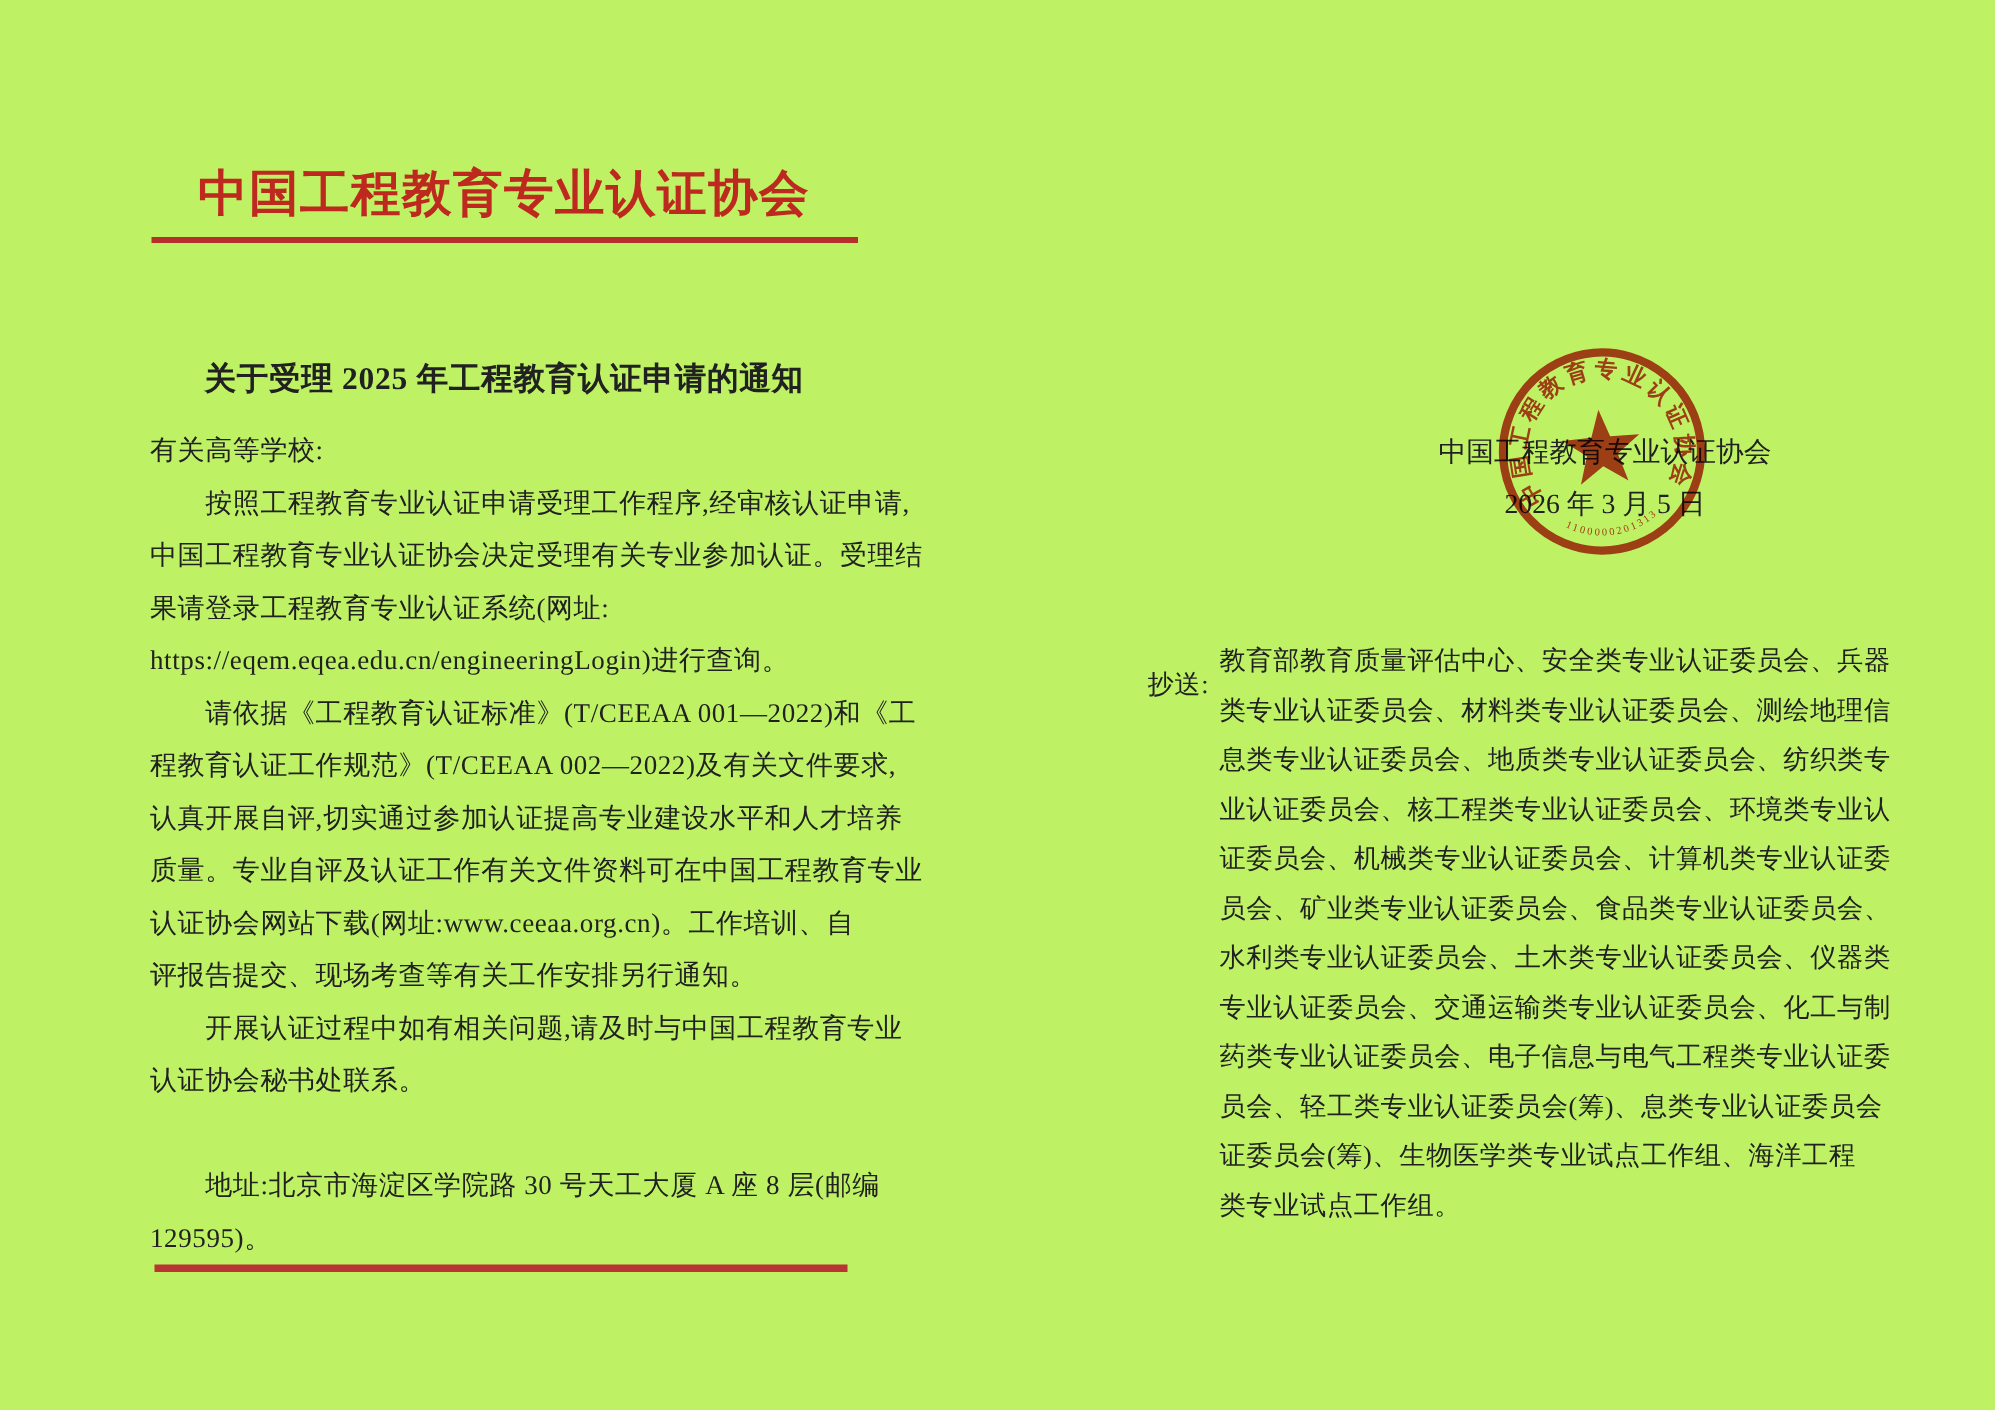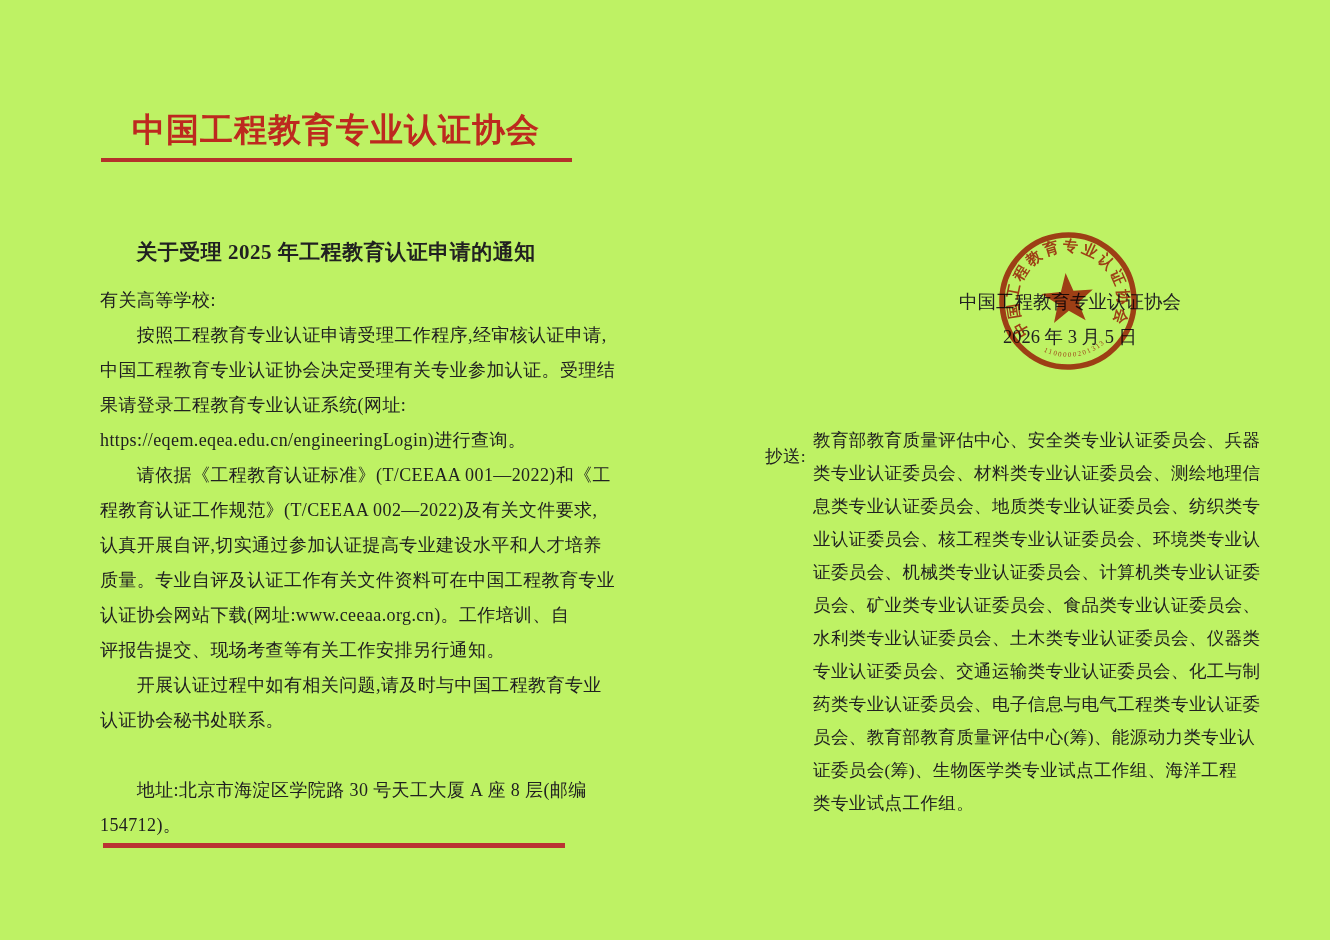--- a/index.html
+++ b/index.html
@@ -54,21 +54,21 @@
       <div class="body-line">　　请依据《工程教育认证标准》(T/CEEAA 001—2022)和《工</div>
       <div class="body-line">程教育认证工作规范》(T/CEEAA 002—2022)及有关文件要求,</div>
       <div class="body-line">认真开展自评,切实通过参加认证提高专业建设水平和人才培养</div>
       <div class="body-line">质量。专业自评及认证工作有关文件资料可在中国工程教育专业</div>
       <div class="body-line">认证协会网站下载(网址:www.ceeaa.org.cn)。工作培训、自</div>
       <div class="body-line">评报告提交、现场考查等有关工作安排另行通知。</div>
       <div class="body-line">　　开展认证过程中如有相关问题,请及时与中国工程教育专业</div>
       <div class="body-line">认证协会秘书处联系。</div>
       <div class="body-line"></div>
       <div class="body-line">　　地址:北京市海淀区学院路 30 号天工大厦 A 座 8 层(邮编</div>
-      <div class="body-line">154712)。</div>
+      <div class="body-line">129595)。</div>
     </div>
 
   <div class="abs rule-bottom" style="background:#ba3433;"></div>
 
 
   <div class="abs sig-org">中国工程教育专业认证协会</div>
   <div class="abs sig-date">2026 年 3 月 5 日</div>
 
   <svg class="abs seal" viewBox="0 0 144 144">
     <defs>
@@ -90,19 +90,19 @@
     <div class="cc-lines">
         <div>教育部教育质量评估中心、安全类专业认证委员会、兵器</div>
         <div>类专业认证委员会、材料类专业认证委员会、测绘地理信</div>
         <div>息类专业认证委员会、地质类专业认证委员会、纺织类专</div>
         <div>业认证委员会、核工程类专业认证委员会、环境类专业认</div>
         <div>证委员会、机械类专业认证委员会、计算机类专业认证委</div>
         <div>员会、矿业类专业认证委员会、食品类专业认证委员会、</div>
         <div>水利类专业认证委员会、土木类专业认证委员会、仪器类</div>
         <div>专业认证委员会、交通运输类专业认证委员会、化工与制</div>
         <div>药类专业认证委员会、电子信息与电气工程类专业认证委</div>
-        <div>员会、教育部教育质量评估中心(筹)、能源动力类专业认</div>
+        <div>员会、轻工类专业认证委员会(筹)、息类专业认证委员会</div>
         <div>证委员会(筹)、生物医学类专业试点工作组、海洋工程</div>
         <div>类专业试点工作组。</div>
       </div>
   </div>
 
 </div>
 
 </body></html>

